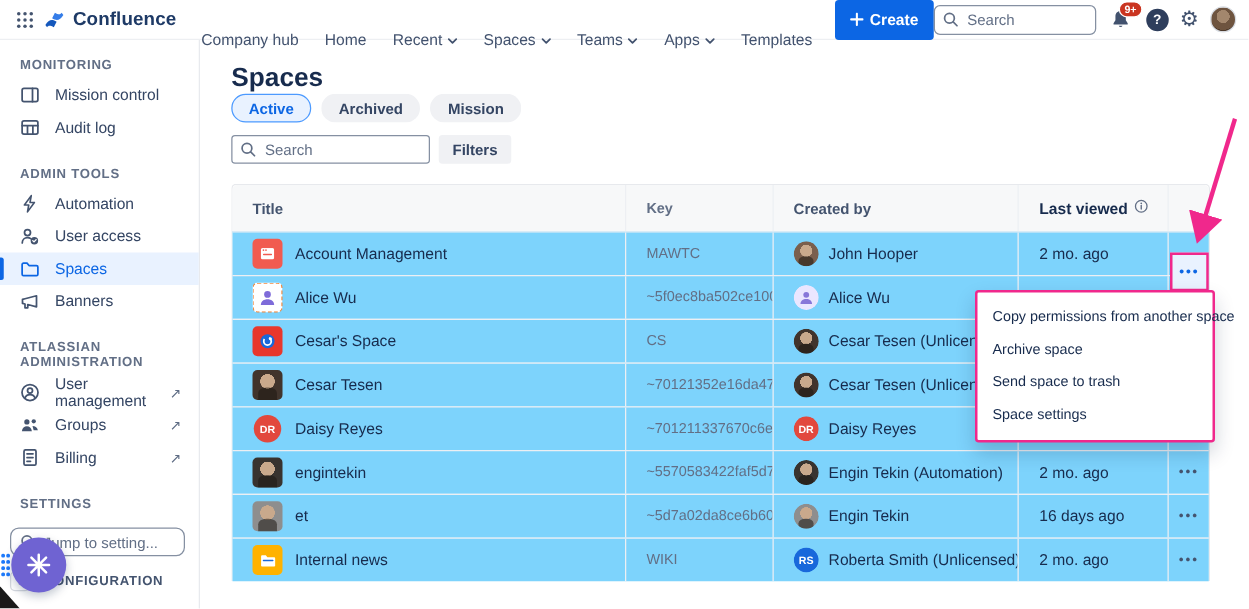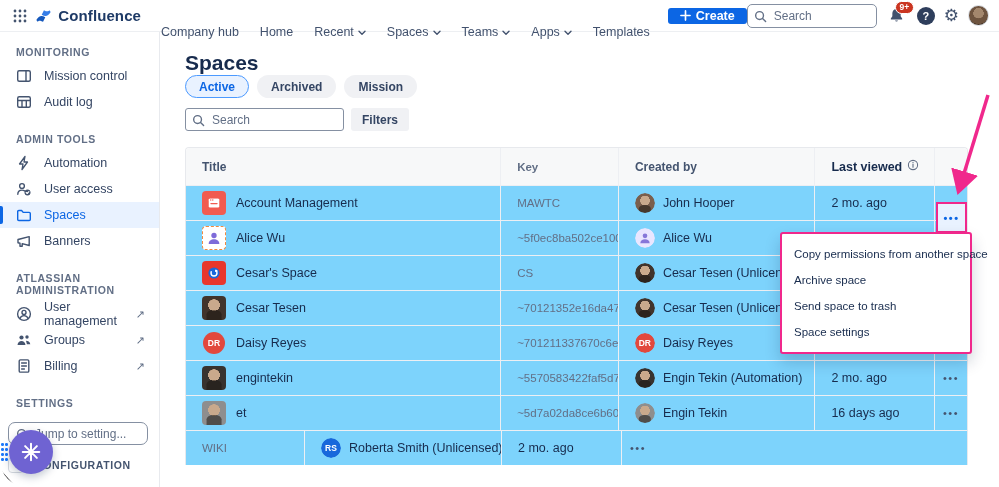--- a/index.html
+++ b/index.html
@@ -1,33 +1,33 @@
 <!DOCTYPE html>
 <html><head>
 <meta charset="utf-8">
 <style>
   * { box-sizing: border-box; margin: 0; padding: 0; }
   html,body { background:#fff; }
   #page {
     position: relative; width: 999px; height: 487px; overflow: hidden;
-    font-family: "Liberation Sans", sans-serif; background: #fff; color:#172B4D;border-radius:27px;
+    font-family: "Liberation Sans", sans-serif; background: #fff; color:#172B4D;
   }
   
   .topnav {
     height: 32px; display: flex; align-items: center; padding: 0 10px 0 10px;
     border-bottom: 1px solid #EDEFF2; background:#fff; position: relative; z-index: 5;
   }
   .appgrid { width:24px; height:24px; display:flex; align-items:center; justify-content:center; border:none; background:none; cursor:pointer; }
   .logo { display:flex; align-items:center; gap:5px; margin-left:4px; }
   .logo-text { font-size:15px; font-weight:700; color:#1E3A66; letter-spacing:.1px; }
   .nav-items { display:flex; align-items:center; gap:21px; margin-left:20px; }
   .nav-item { display:flex; align-items:flex-end; gap:4px; font-size:12.5px; font-weight:500; color:#42526E; background:none; border:none; cursor:pointer; white-space:nowrap;margin-top:32px; }
   .create-btn {
     margin-left:18px; display:flex; align-items:center; gap:5px; background:#0C66E4; color:#fff;
-    font-size:12.5px; font-weight:600; border:none; border-radius:3px; height:16px; padding:0 12px; cursor:pointer;
+    font-size:12.5px; font-weight:600; border:none; border-radius:3px; height:32px; padding:0 12px; cursor:pointer;
   }
   .topnav-right { margin-left:auto; display:flex; align-items:center; gap:9px; }
   .nav-search { position:relative; width:130px; }
   .nav-search input {
     width:100%; height:24px; border:1.5px solid #8590A2; border-radius:5px; padding:0 8px 0 26px;
     font-size:12px; color:#172B4D; outline:none; font-family:inherit;
   }
   .nav-search input::placeholder { color:#626F86; }
   .nav-search .mag { position:absolute; left:7px; top:5px; }
   .bell-wrap { position:relative; width:22px; height:22px; display:flex; align-items:center; justify-content:center; cursor:pointer; }
@@ -572,20 +572,31 @@
                 </span>
       <span class="creator-name">Engin Tekin</span>
     </div>
     <div class="cell c-viewed">16 days ago</div>
     <div class="cell c-actions">
       <button class="more">•••</button>
     </div>
   </div>
 
   <div class="trow">
+    <div class="cell c-title">
+      <span class="sicon">
+                  <span class="tile" style="background:#FFB200">
+                    <svg width="15" height="15" viewBox="0 0 16 16">
+                      <path d="M2 4.4c0-.6.5-1 1-1h3l1.4 1.7H13c.6 0 1 .4 1 1v6c0 .6-.4 1-1 1H3c-.5 0-1-.4-1-1z" fill="#fff"></path>
+                      <rect x="3.4" y="7.2" width="9.2" height="1.3" rx=".6" fill="#1868DB"></rect>
+                    </svg>
+                  </span>
+                </span>
+      <span class="space-title">Internal news</span>
+    </div>
     <div class="cell c-key">WIKI</div>
     <div class="cell c-created">
       <span class="av">
                   <span class="av initials" style="background:#1868DB;width:20px;height:20px;">RS</span>
                 </span>
       <span class="creator-name">Roberta Smith (Unlicensed)</span>
     </div>
     <div class="cell c-viewed">2 mo. ago</div>
     <div class="cell c-actions">
       <button class="more">•••</button>

